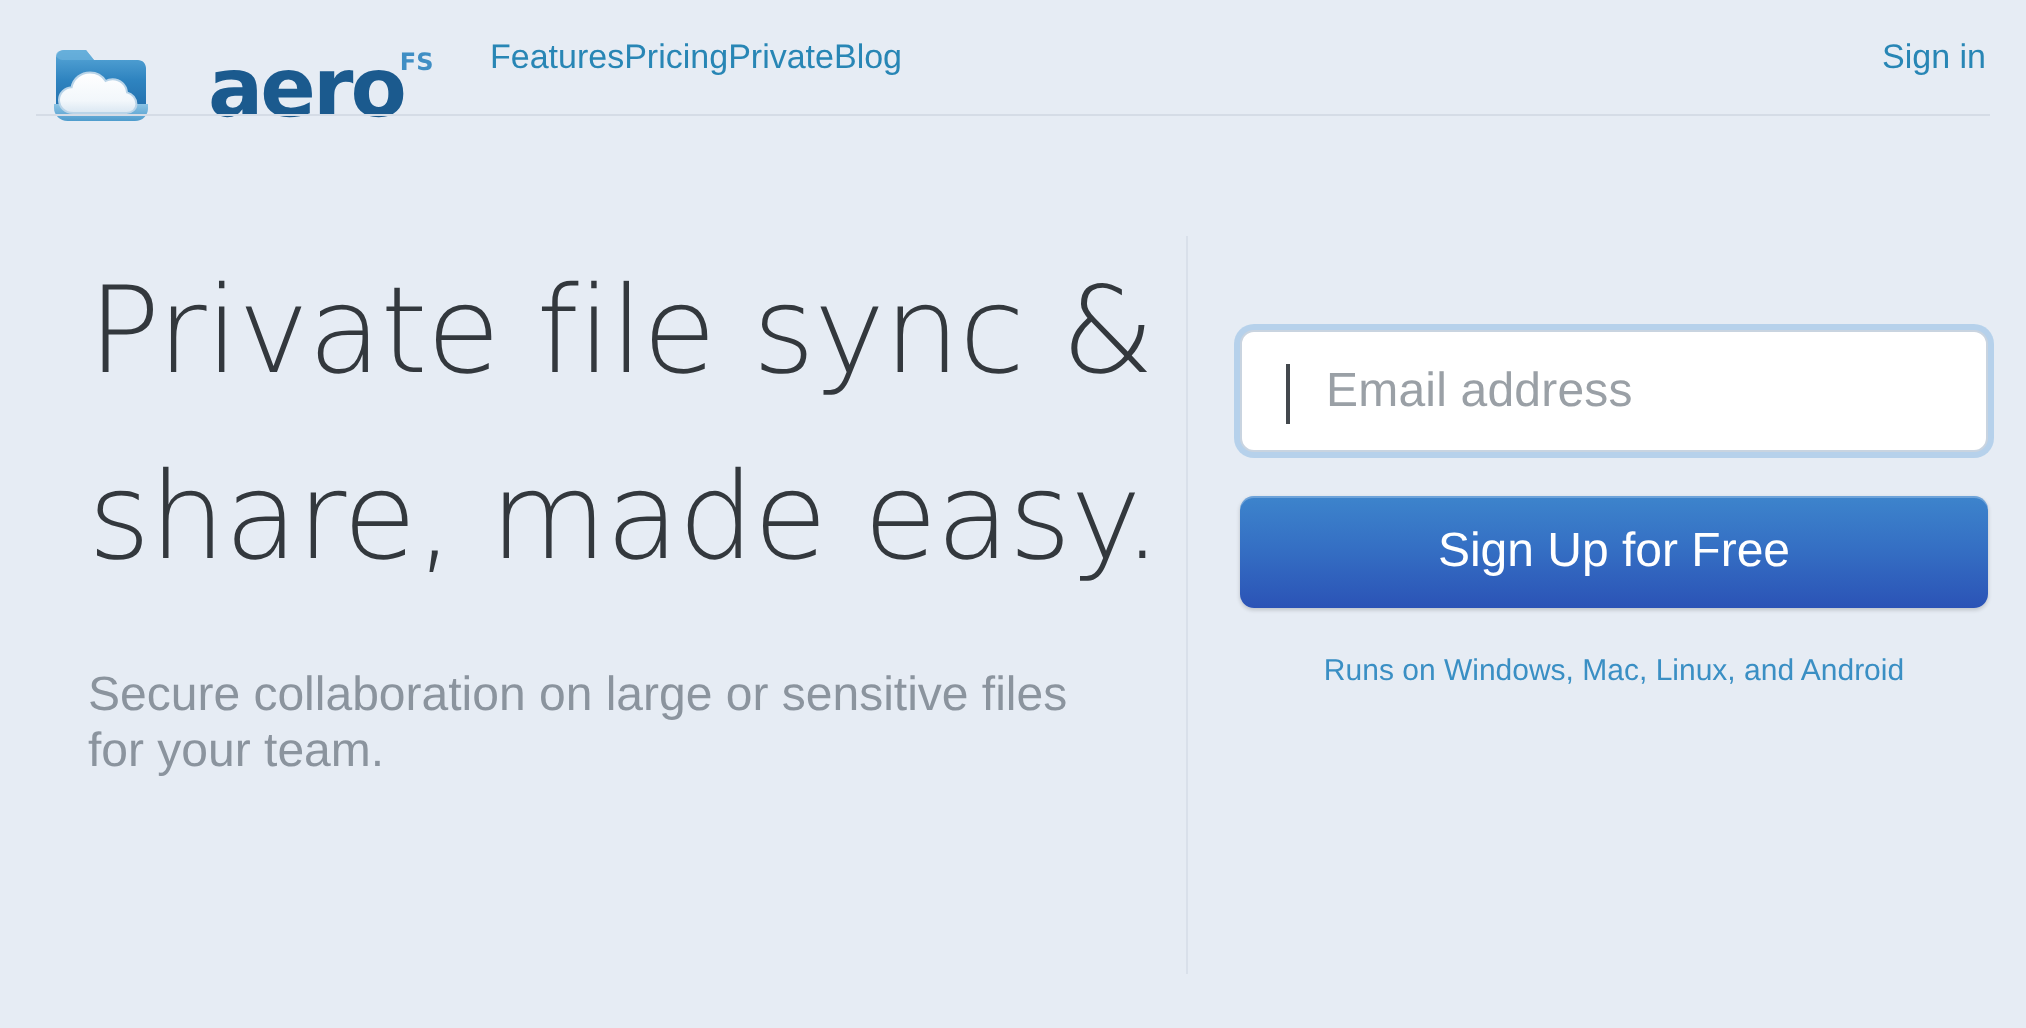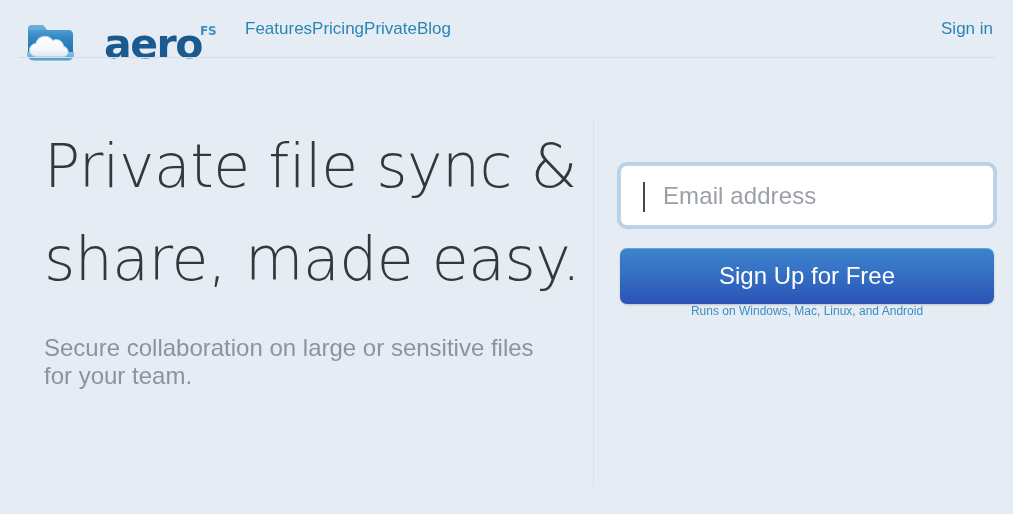--- a/index.html
+++ b/index.html
@@ -205,23 +205,24 @@
     color: #ffffff;
     font-family: "Liberation Sans", sans-serif;
     font-size: 24px;
     cursor: pointer;
     display: flex;
     align-items: center;
     justify-content: center;
   }
 
   .platforms {
+    margin-top: 23px;
     width: 374px;
     text-align: center;
-    font-size: 12px;
+    font-size: 15px;
     color: #3a8fc4;
     text-decoration: none;
     display: block;
     cursor: pointer;
     white-space: nowrap;
   }
 </style>
 </head>
 <body>
 

